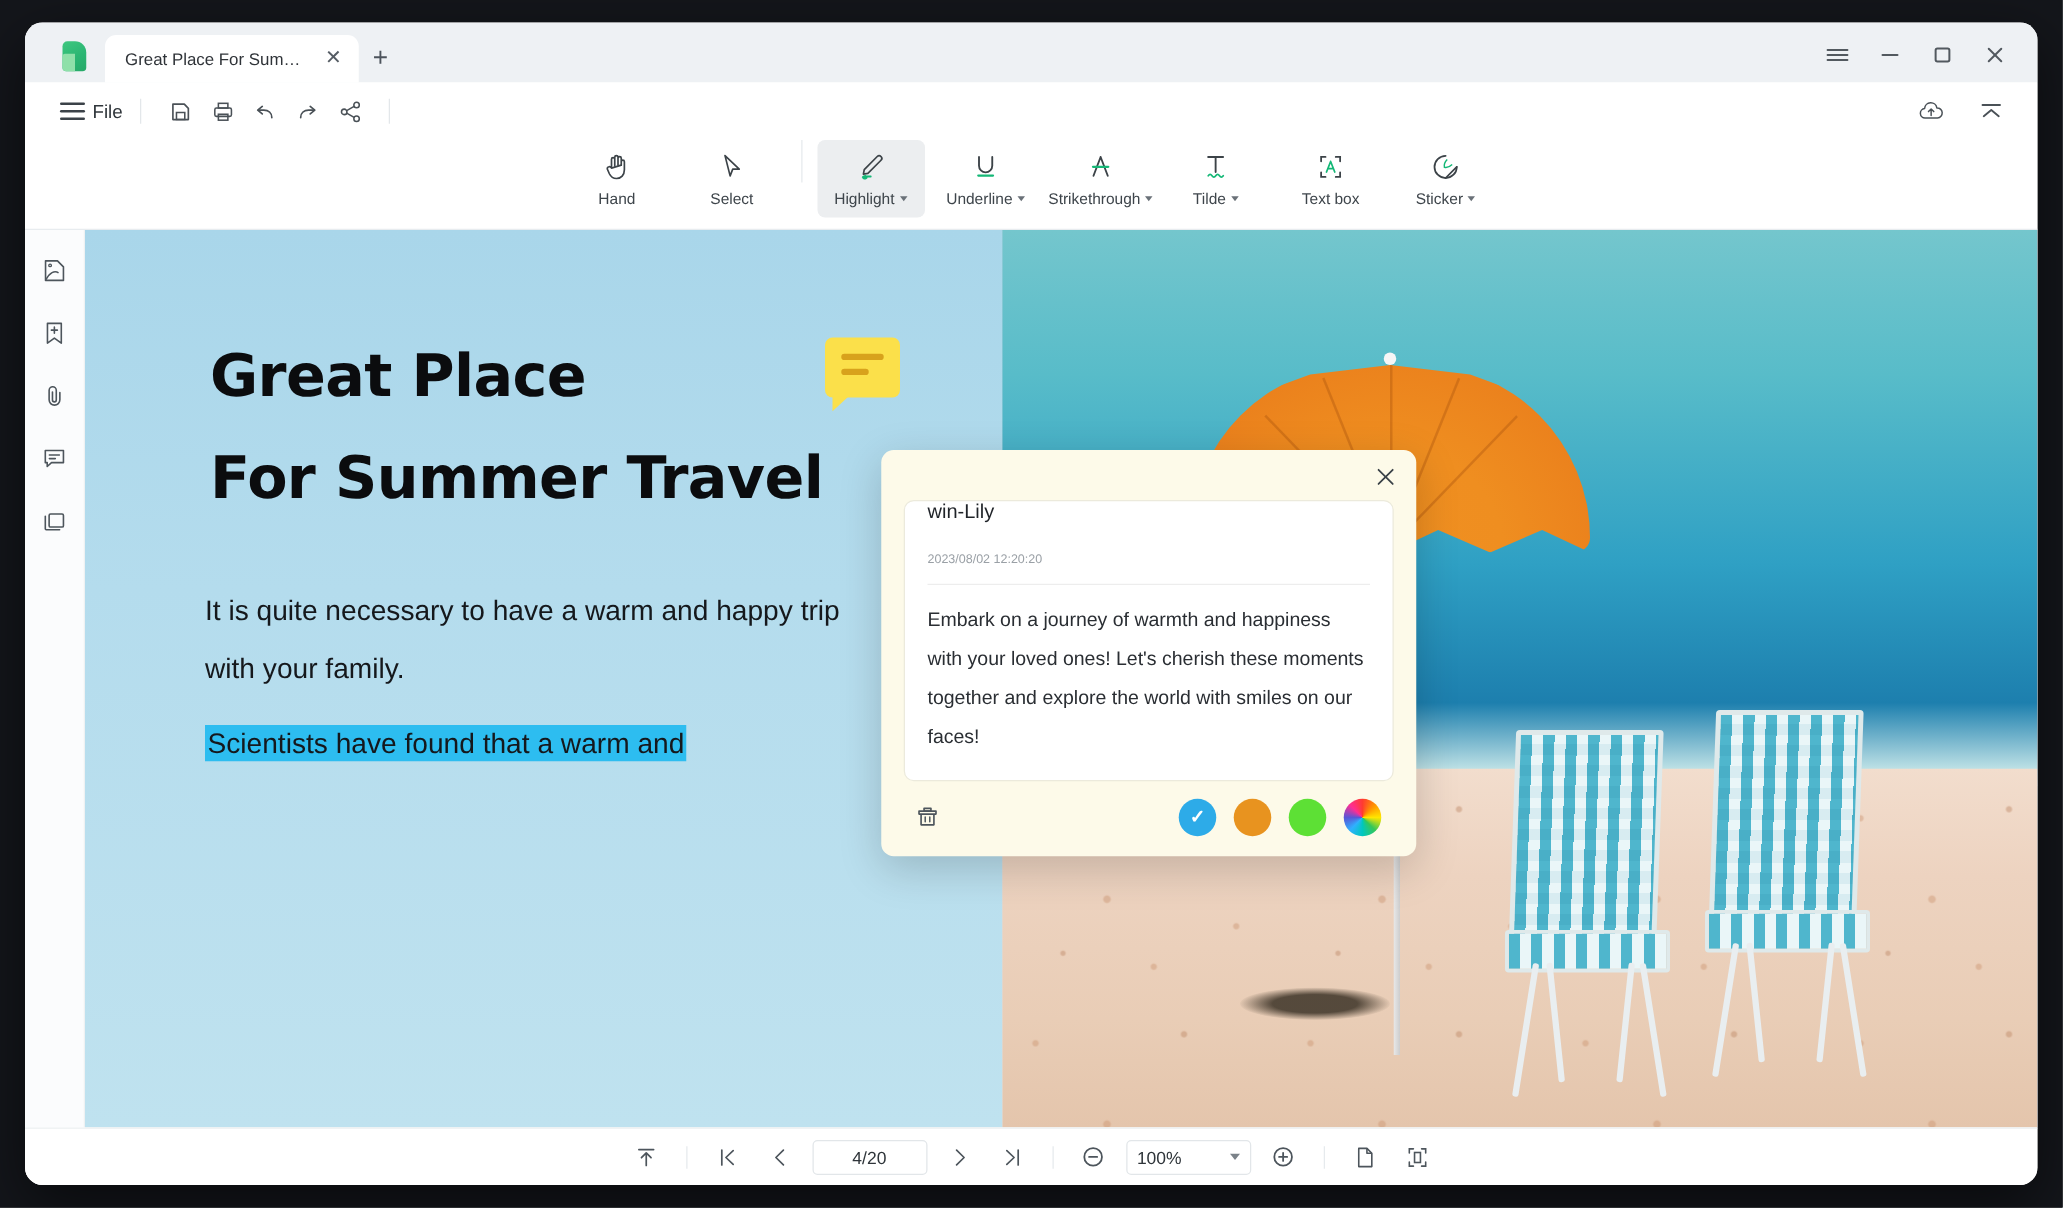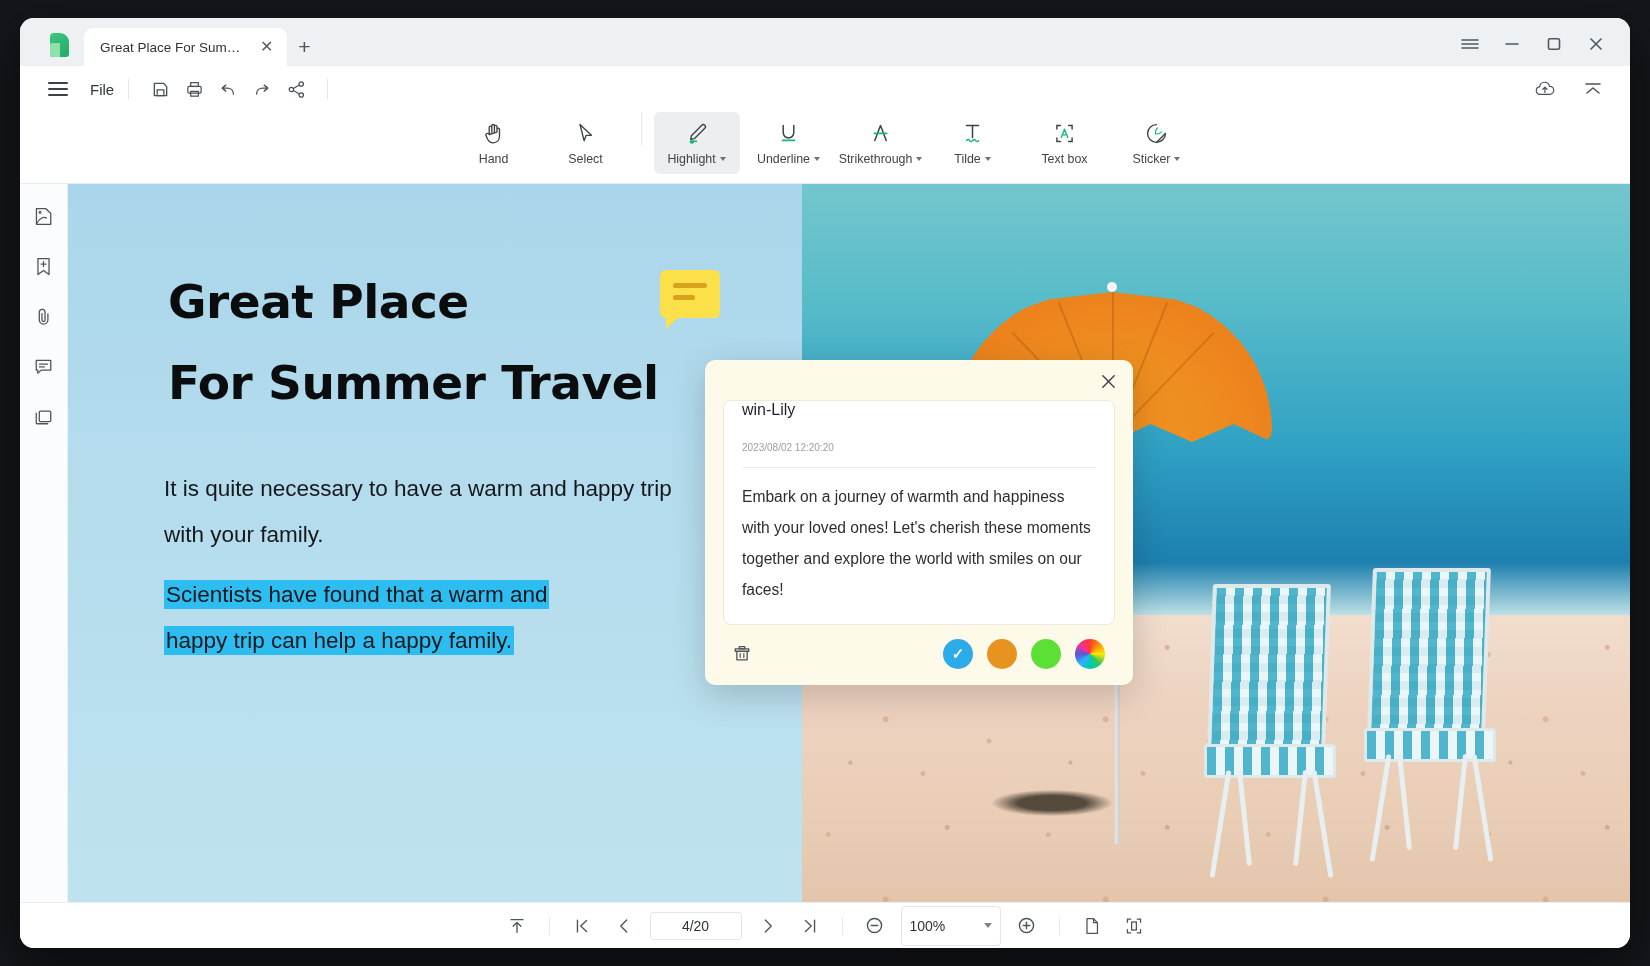--- a/index.html
+++ b/index.html
@@ -60,21 +60,21 @@
   .win-btn { width: 40px; height: 32px; display:flex; align-items:center; justify-content:center; cursor: pointer;}
   .win-btn svg { display:block; }
 
   
   .menurow {
     height: 46px; background:#fff; display:flex; align-items:center;
     padding: 0 20px 0 28px; flex: 0 0 46px; position: relative;
   }
   .hamb { width: 20px; height: 14px; display:flex; flex-direction:column; justify-content:space-between; cursor:pointer;}
   .hamb i { display:block; height:1.6px; background:#3b4248; border-radius:1px; }
-  .file-label { font-size: 15px; color:#30363b; margin-left: 22px; cursor:pointer; }
+  .file-label { font-size: 15px; color:#30363b; margin-left: 6px; cursor:pointer; }
   .vsep { width:1px; height:20px; background:#e3e7ea; margin: 0 14px; }
   .qicon { width: 34px; height:30px; display:flex; align-items:center; justify-content:center; cursor:pointer;}
   .nav-tabs { position:absolute; left: 0; right: 0; display:flex; justify-content:center; gap: 36px; pointer-events:none;}
   .nav-tabs > * { pointer-events: auto; }
   .ntab { font-size: 14.5px; color:#4b5258; cursor:pointer; position:relative; padding-bottom: 7px; }
   .ntab.active { color:#12b573; }
   .ntab.active::after {
     content:""; position:absolute; left:0; right:0; bottom:0; height:2.4px;
     background:#12b573; border-radius:2px;
   }
@@ -255,21 +255,21 @@
     flex: 0 0 46px; position:relative;
   }
   .sb-btn { width: 32px; height: 30px; display:flex; align-items:center; justify-content:center; cursor:pointer; color:#4c545b; }
   .sb-sep { width:1px; height:18px; background:#e6eaed; margin: 0 6px; }
   .page-input {
     width: 92px; height: 28px; border:1px solid #e2e6e9; border-radius: 4px;
     display:flex; align-items:center; justify-content:center;
     font-size: 14px; color:#2f353a; background:#fff; cursor:text;
   }
   .zoom-input {
-    width: 100px; height: 40px; border:1px solid #e2e6e9; border-radius: 4px;
+    width: 100px; height: 28px; border:1px solid #e2e6e9; border-radius: 4px;
     display:flex; align-items:center; padding: 0 8px;
     font-size: 14px; color:#2f353a; background:#fff; cursor:pointer;
   }
   .zoom-input .zcaret { margin-left:auto; width:0;height:0;border-left:4px solid transparent;border-right:4px solid transparent;border-top:5px solid #7b8289;}
   .ico { display:block; }
 </style>
 </head>
 <body>
 
 <div class="desktop">
@@ -523,21 +523,20 @@
           <div class="page-left">
             <div class="doc-title">
               <div>Great Place</div>
               <div>For Summer Travel</div>
             </div>
 
             <div class="doc-para">
               <div>It is quite necessary to have a warm and happy trip with your family.</div>
               <div class="para2">
                 <span class="hl">Scientists have found that a warm and</span><br>
-                <span class="hl">happy trip can help a happy family.</span>
               </div>
             </div>
 
             <div class="note-flag">
                 <i></i>
                 <i></i>
               </div>
           </div>
 
           <div class="page-right">

